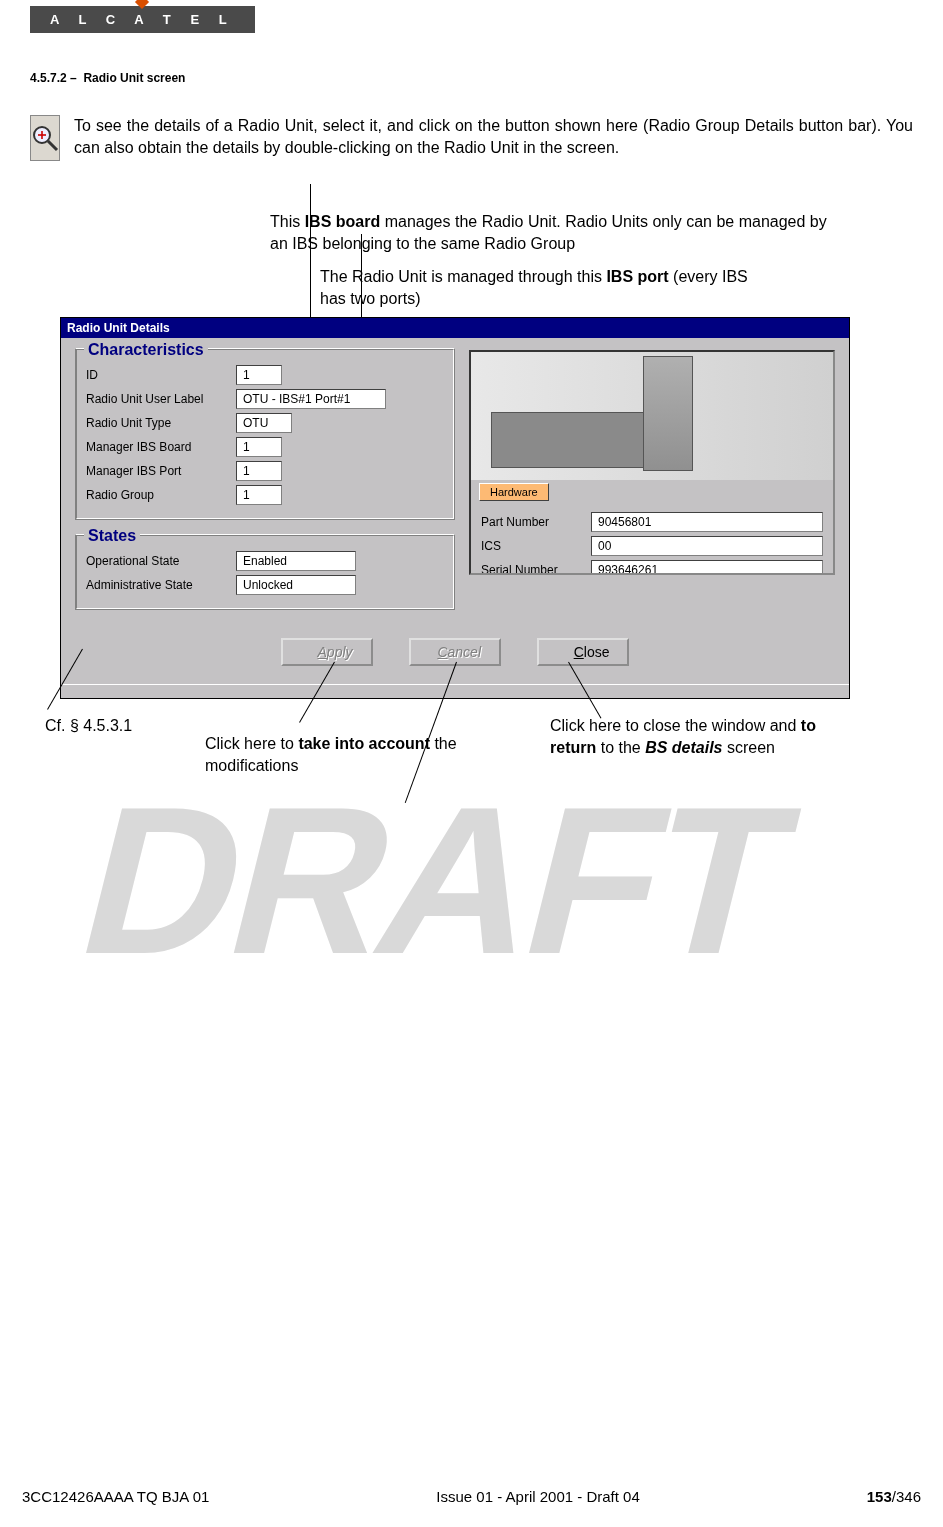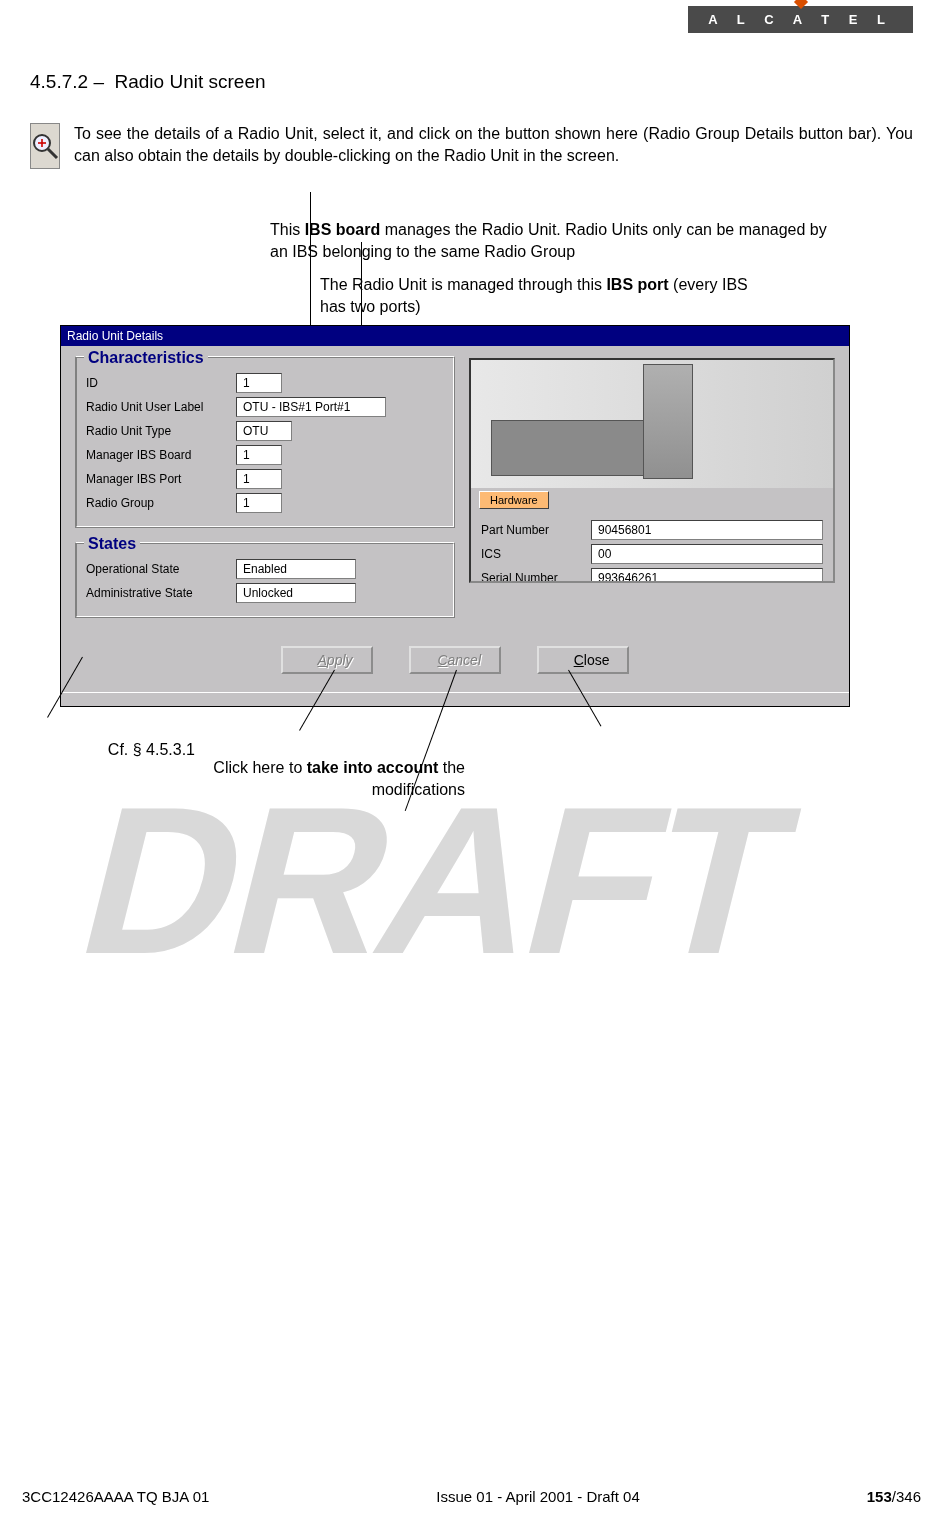--- a/index.html
+++ b/index.html
@@ -1,32 +1,32 @@
 <!DOCTYPE html>
 <html><head>
 <meta charset="utf-8">
 <style>
   * { box-sizing: border-box; margin: 0; padding: 0; }
   body { font-family: Arial, Helvetica, sans-serif; background: #fff; color: #000; width: 943px; margin: 0 auto; position: relative; }
   .page { padding: 0 30px 40px 30px; position: relative; min-height: 1527px; }
-  .header-logo { text-align: right; padding-top: 6px; margin-bottom: 38px; }
+  .header-logo { text-align: left; padding-top: 6px; margin-bottom: 38px; }
   .logo-box { display: inline-block; background: #4a4a4a; color: #fff; padding: 6px 20px; font-size: 13px; letter-spacing: 8px; font-weight: bold; position: relative; }
   .logo-diamond { display:inline-block; position: absolute; top:-9px; left:50%; transform: translateX(-50%) rotate(45deg); width:10px; height:10px; background:#d94f00; }
-  .section-heading { font-weight: normal; font-size: 19px; margin: 30px 0 30px 0; }
+  .section-heading { font-weight: bold; font-size: 12px; margin: 30px 0 30px 0; }
   .intro-row { display: flex; gap: 14px; margin-bottom: 22px; }
   .mag-icon { width: 46px; height: 46px; background: #dcd8d0; border:1px solid #888; display:flex; align-items:center; justify-content:center; }
   .mag-icon svg { overflow: visible; }
   .intro-text { font-size: 16px; line-height: 1.35; text-align: justify; }
   .callouts-above { margin-left: 240px; margin-top: 50px; margin-bottom: 8px; }
   .callout-line1 { font-size: 16px; line-height: 1.35; max-width: 570px; }
   .callout-line2 { font-size: 16px; line-height: 1.35; max-width: 440px; margin-left: 50px; margin-top: 12px; }
   
   .dialog-wrap { margin: 8px 0 0 30px; position: relative; }
   .dialog { width: 790px; background: #c4c2c4; border: 1px solid #000; position: relative; }
-  .titlebar { background: #000080; color: #fff; font-size: 12px; font-weight: normal; padding: 3px 6px; }
+  .titlebar { background: #000080; color: #fff; font-size: 12px; font-weight: bold; padding: 3px 6px; }
   .dialog-body { padding: 10px 14px 18px 14px; position: relative; }
   .columns { display: flex; gap: 14px; align-items: flex-start; }
   .left-col { flex: 0 0 380px; }
   .right-col { flex: 1; padding-top:2px; }
   .groupbox { border: 1px solid #808080; border-top: 1px solid #fff; padding: 12px 10px 10px 10px; margin-bottom: 14px; position: relative; background: #c4c2c4; }
   .groupbox:before { content:""; position:absolute; inset:0; border:1px solid #808080; border-right:1px solid #fff; border-bottom:1px solid #fff; pointer-events:none; }
   .group-title { position: absolute; top: -8px; left: 8px; background: #c4c2c4; color: #000080; font-size: 16px; font-weight: bold; padding: 0 4px; }
   .field-row { display: flex; align-items: center; margin: 4px 0; font-size: 12px; color: #000; }
   .field-label { flex: 0 0 150px; }
   .field-input { flex: 1; background: #fff; border: 1px solid #808080; border-top-color:#404040; border-left-color:#404040; padding: 2px 6px; font-size: 12px; font-family: Arial; height: 20px; overflow:hidden; white-space:nowrap; }
@@ -39,21 +39,21 @@
   .tab-strip { position:absolute; top:130px; left:8px; }
   .tab-btn { display:inline-block; background:#fdba74; border:1px solid #fff; border-right-color:#404040; border-bottom-color:#404040; padding:2px 10px; font-size:11px; }
   .right-fields { position:absolute; top:156px; left:10px; right:10px; }
   .right-fields .field-label { flex: 0 0 110px; }
   .btn-row { text-align:center; padding-top: 14px; }
   .btn { display:inline-block; min-width: 92px; padding: 4px 18px; margin: 0 16px; font-size: 14px; text-align:right; background:#c4c2c4; border:2px outset #e0e0e0; cursor:default; }
   .btn.disabled { color:#808080; text-shadow: 1px 1px 0 #fff; font-style: italic; }
   .btn .u { text-decoration: underline; }
   .dialog-bottom-bar { height: 14px; border-top: 1px solid #fff; position:relative; }
   .watermark { position: absolute; left: 90px; top: 760px; font-size: 210px; font-weight: 900; color: #d9d9d9; letter-spacing: -4px; transform: skewX(-14deg); z-index: -1; pointer-events:none; }
-  .callouts-below { position: relative; margin-top: 28px; text-align: right; }
+  .callouts-below { position: relative; margin-top: 12px; }
   .ann { position: absolute; font-size: 16px; line-height: 1.35; }
   .ann-left { left: -15px; top: 4px; width: 150px; }
   .ann-apply { left: 145px; top: 22px; width: 260px; }
   .ann-cancel { left: 245px; top: 112px; width: 210px; }
   .ann-close { left: 490px; top: 4px; width: 300px; }
   .footer { position: absolute; bottom: 22px; left: 22px; right: 22px; display: flex; justify-content: space-between; font-size: 15px; }
   .leader { position:absolute; background:#000; pointer-events:none; }
 </style>
 </head>
 <body>
@@ -180,20 +180,23 @@
     <div class="leader" style="top:332px; left:22px; width:1px; height:70px; transform:rotate(30deg); transform-origin:top;"></div>
     <div class="leader" style="top:345px; left:274px; width:1px; height:70px; transform:rotate(30deg); transform-origin:top;"></div>
     <div class="leader" style="top:345px; left:396px; width:1px; height:150px; transform:rotate(20deg); transform-origin:top;"></div>
     <div class="leader" style="top:345px; left:508px; width:1px; height:65px; transform:rotate(-30deg); transform-origin:top;"></div>
 
     <div class="callouts-below" style="height:190px;">
       <div class="ann ann-left">Cf. § 4.5.3.1</div>
       <div class="ann ann-apply">
         <span>Click here to </span><b>take into account</b><span> the modifications</span>
       </div>
+      <div class="ann ann-close">
+        <span>Click here to close the window and </span><b>to return</b><span> to the </span><b><i>BS details</i></b><span> screen</span>
+      </div>
     </div>
   </div>
 
   <div class="footer">
     <span>3CC12426AAAA TQ BJA 01</span>
     <span>Issue 01 - April 2001 - Draft 04</span>
     <span><b>153</b><span>/346</span></span>
   </div>
 </div>
 

